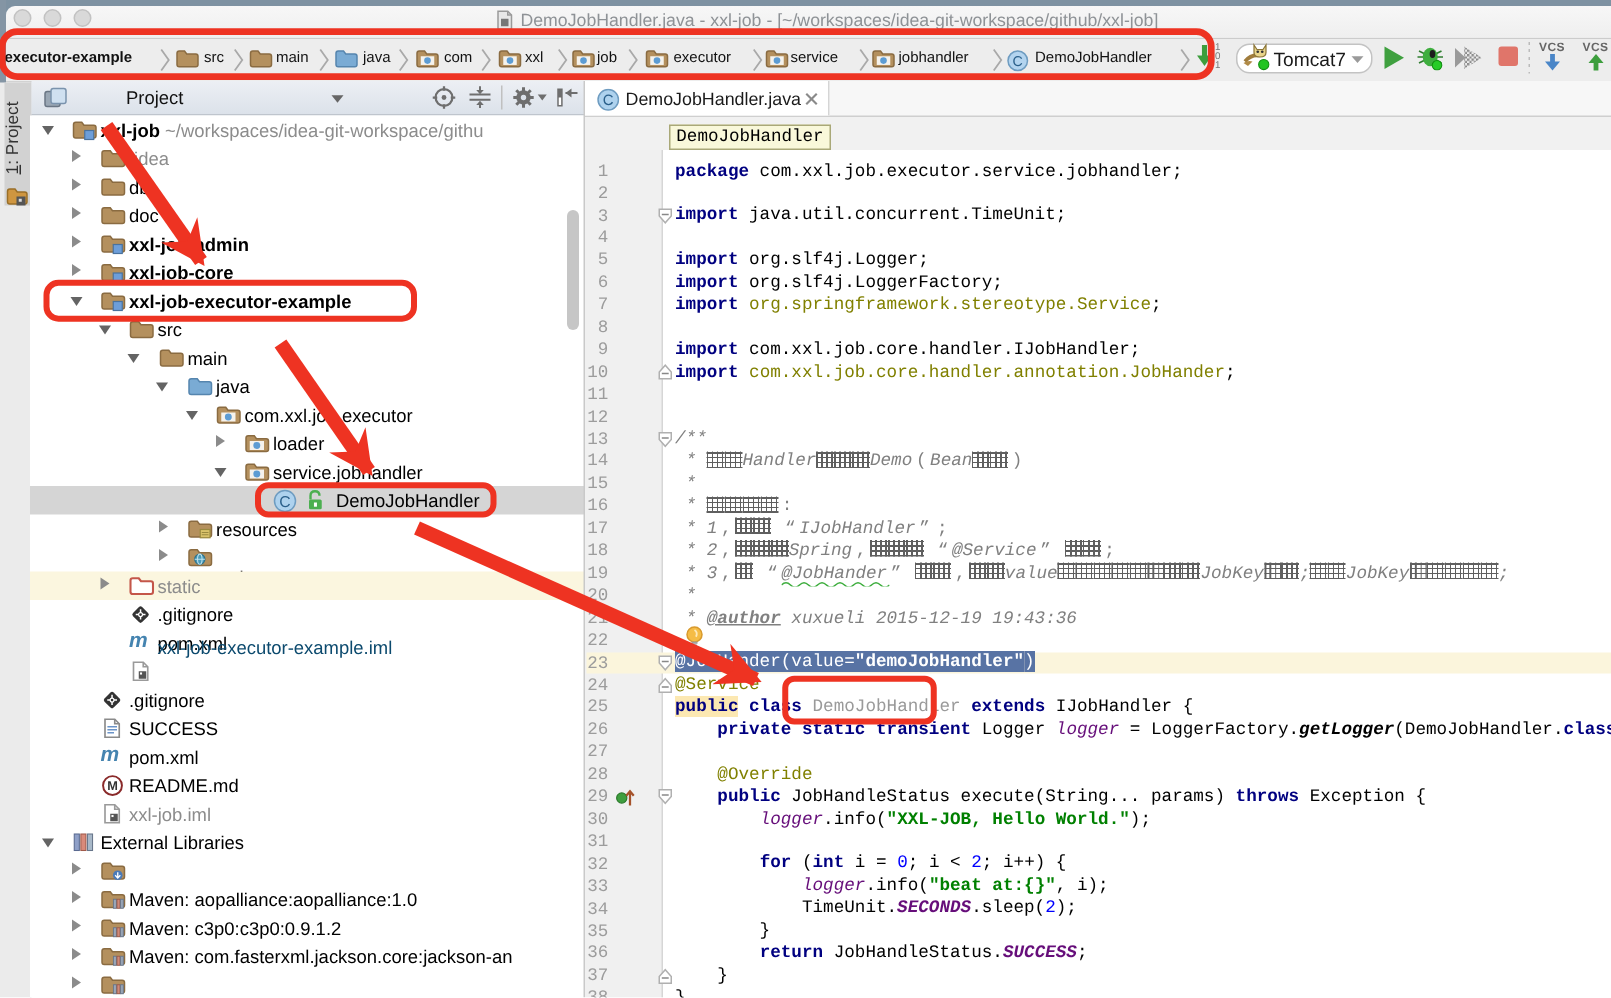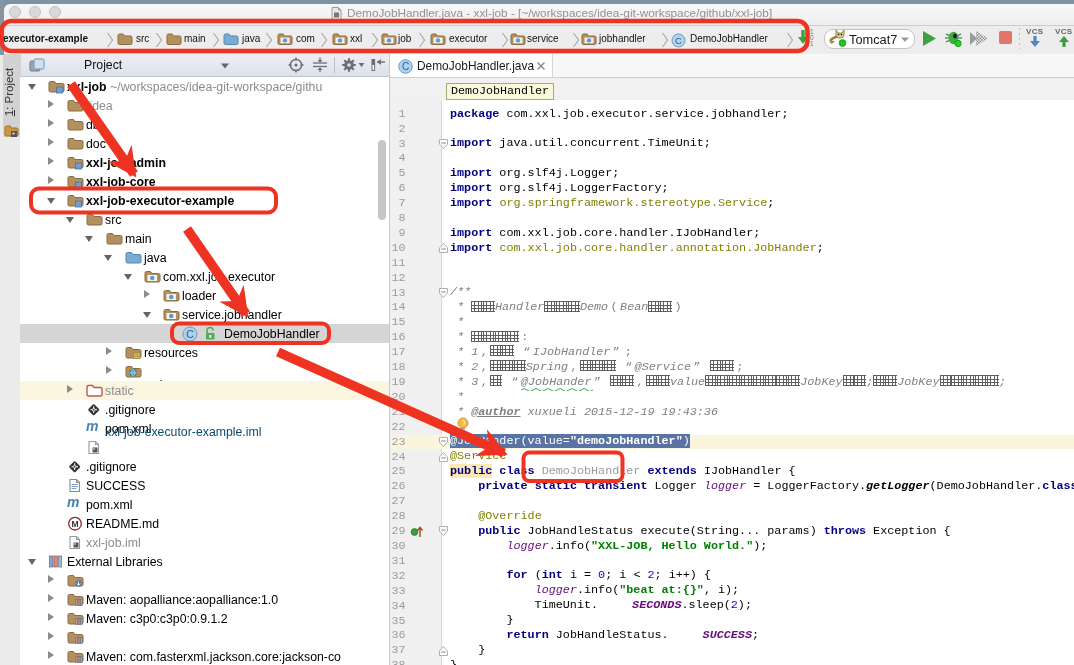--- a/index.html
+++ b/index.html
@@ -37,21 +37,21 @@
 #lnums{left:390px;top:106.7px;width:15.5px;text-align:right;font-family:"Liberation Mono",monospace;font-size:11.7px;line-height:14.9px;color:#9c9c9c;white-space:pre;}
 #cream{left:391px;top:434.6px;width:683px;height:14.9px;background:#fbf5dc;}
 #code{left:450px;top:106.7px;font-family:"Liberation Mono",monospace;font-size:11.75px;line-height:14.9px;color:#000;white-space:pre;}
 #code div{height:14.9px;}
 .kw{color:#000080;font-weight:bold;}
 .st{color:#008000;font-weight:bold;}
 .nm{color:#0000ff;}
 .cm{color:#808080;font-style:italic;}
 .an{color:#808000;}
 .fd{color:#660e7a;font-style:italic;}
-.sf{color:#660e7a;font-style:italic;font-weight:bold;margin-left:34px;}
+.sf{color:#660e7a;font-style:italic;font-weight:bold;}
 .gy{color:#9a9a9a;}
 .sel{background:#5873a4;color:#fff;}
 .selb{background:#5873a4;color:#fff;font-weight:bold;}
 .hl{background:#fce8b2;}
 
 .k{display:inline-block;width:11.9px;height:11px;margin-bottom:-1.5px;
 background:repeating-linear-gradient(90deg,rgba(95,95,95,1) 0 1px,transparent 1px 3.4px),
 repeating-linear-gradient(0deg,rgba(95,95,95,1) 0 1px,transparent 1px 3.2px);}
 .w{display:inline-block;width:11.9px;text-align:center;font-style:normal;}
 svg{position:absolute;left:0;top:0;}
@@ -465,30 +465,30 @@
 <div class="rt" style="left:64px;top:534.5px;">Maven: c3p0:c3p0:0.9.1.2</div>
 <div class="arrow rg" style="left:28px;top:556px;"></div>
 <svg width="17" height="15" style="left:47px;top:553px">
       <path d="M1 4 Q1 2.5 2.5 2.5 L6.5 2.5 L8 4.5 L14.5 4.5 Q16 4.5 16 6 L16 11.5 Q16 13 14.5 13 L2.5 13 Q1 13 1 11.5 Z" fill="#b4905e" stroke="#8a6b41" stroke-width="1"></path>
       <g>
         <rect x="8.6" y="7.5" width="2" height="6" fill="#9aa7b8" stroke="#67758a" stroke-width="0.6"></rect>
         <rect x="11" y="7.5" width="2" height="6" fill="#cf8a7a" stroke="#9a5a4a" stroke-width="0.6"></rect>
         <rect x="13.4" y="7.5" width="1.8" height="6" fill="#9aa7b8" stroke="#67758a" stroke-width="0.6"></rect>
       </g>
     </svg>
+<div class="rt" style="left:64px;top:553.5px;">Maven: com.fasterxml.jackson.core:jackson-an</div>
 <div class="arrow rg" style="left:28px;top:575px;"></div>
 <svg width="17" height="15" style="left:47px;top:572px">
       <path d="M1 4 Q1 2.5 2.5 2.5 L6.5 2.5 L8 4.5 L14.5 4.5 Q16 4.5 16 6 L16 11.5 Q16 13 14.5 13 L2.5 13 Q1 13 1 11.5 Z" fill="#b4905e" stroke="#8a6b41" stroke-width="1"></path>
       <g>
         <rect x="8.6" y="7.5" width="2" height="6" fill="#9aa7b8" stroke="#67758a" stroke-width="0.6"></rect>
         <rect x="11" y="7.5" width="2" height="6" fill="#cf8a7a" stroke="#9a5a4a" stroke-width="0.6"></rect>
         <rect x="13.4" y="7.5" width="1.8" height="6" fill="#9aa7b8" stroke="#67758a" stroke-width="0.6"></rect>
       </g>
     </svg>
-<div class="rt" style="left:64px;top:572.5px;">Maven: com.fasterxml.jackson.core:jackson-co</div>
 <div class="abs" style="left:358px;top:63px;width:8px;height:80px;background:#c6c6c6;border-radius:4px;"></div>
 </div>
 <div class="abs" id="tabstrip"></div>
 <div class="abs" id="tab1"></div>
 <div class="abs" id="crumbrow"></div>
 <div class="abs" id="chip">DemoJobHandler</div>
 <div class="abs" id="gutter"></div>
 <div class="abs" id="cream"></div>
 <div class="abs" id="lnums"> 1
  2

